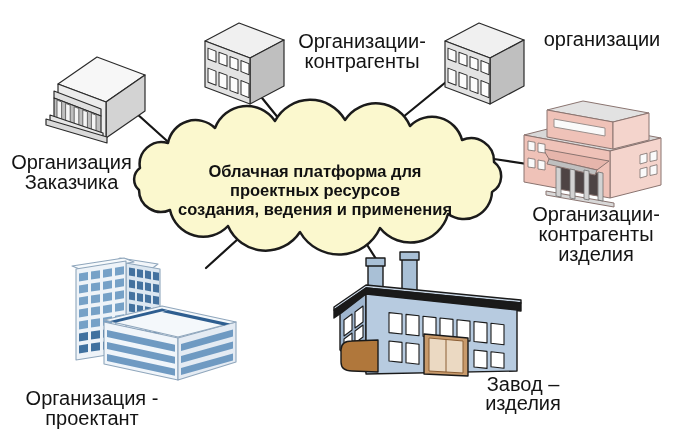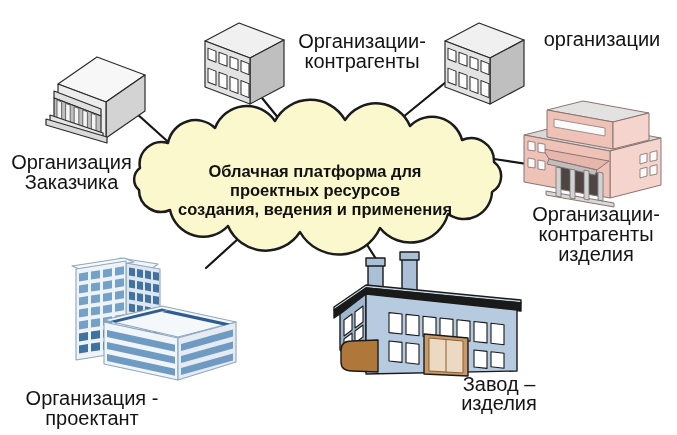--- a/index.html
+++ b/index.html
@@ -254,18 +254,18 @@
   <div>Организации-</div>
   <div>контрагенты</div>
   <div>изделия</div>
 </div>
 
 <div class="node-label" style="left:22px;top:388px;width:140px">
   <div>Организация -</div>
   <div>проектант</div>
 </div>
 
-<div class="node-label tight" style="left:424px;top:375px;width:150px">
+<div class="node-label tight" style="left:448px;top:375px;width:150px">
   <div>Завод –</div>
   <div>изделия</div>
 </div>
 
 </div>
 
 </body></html>

